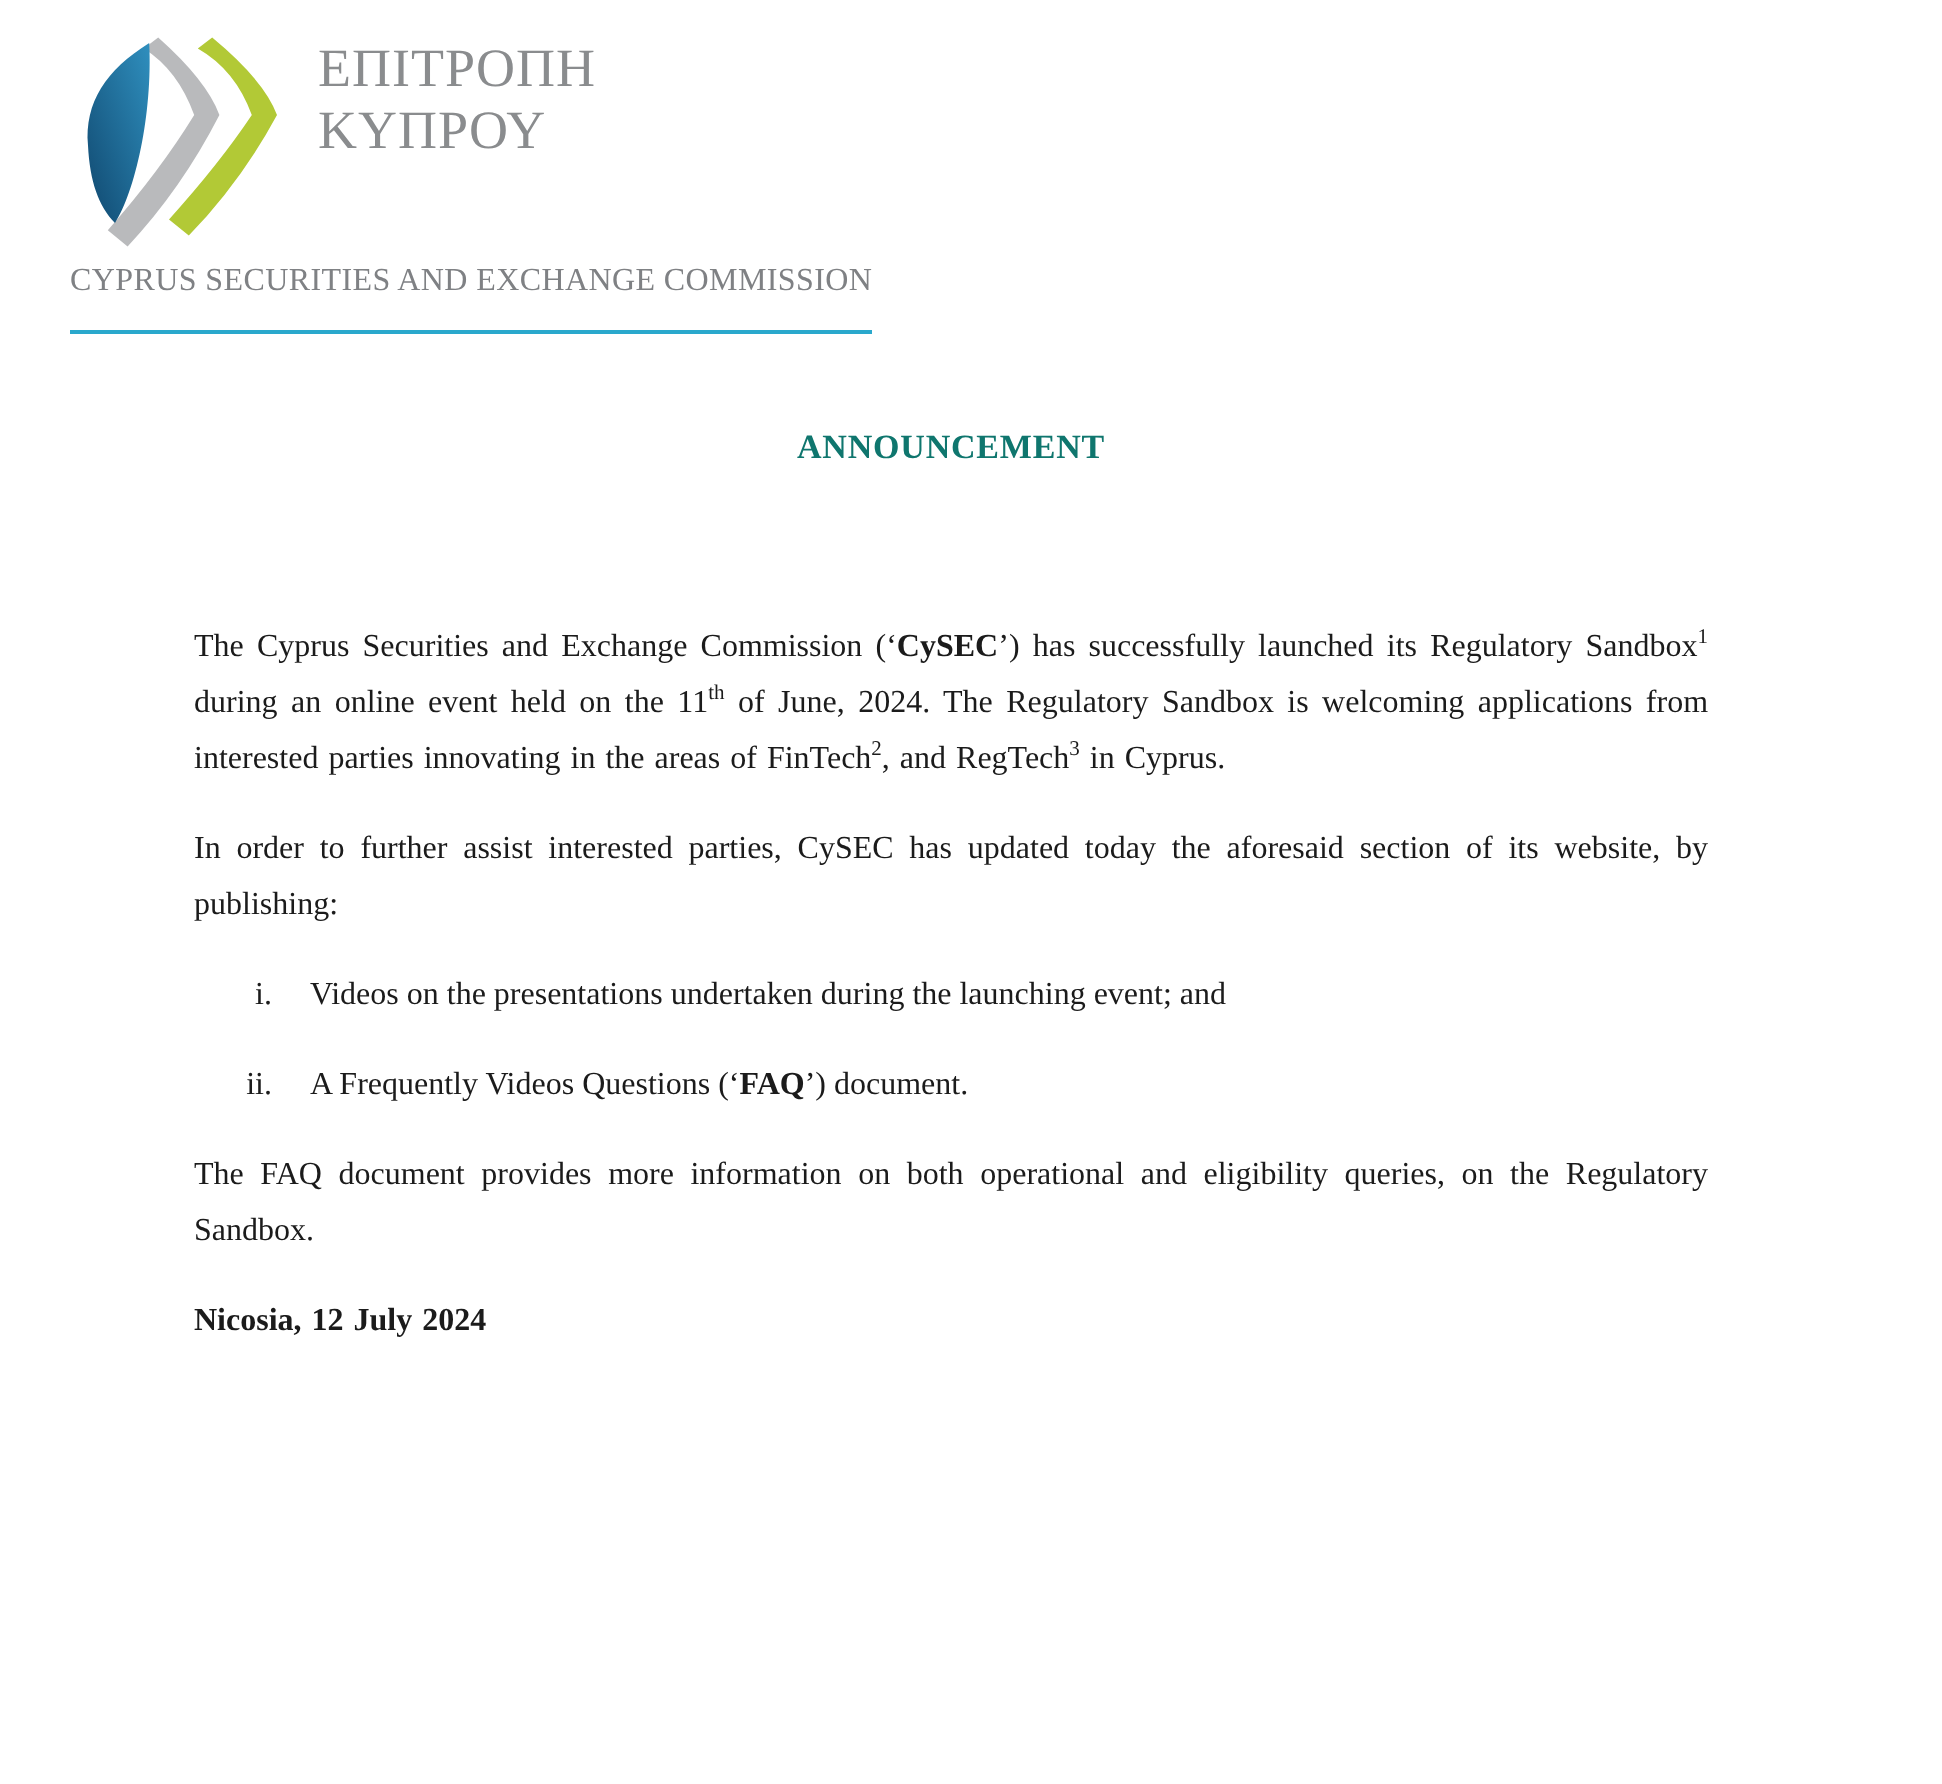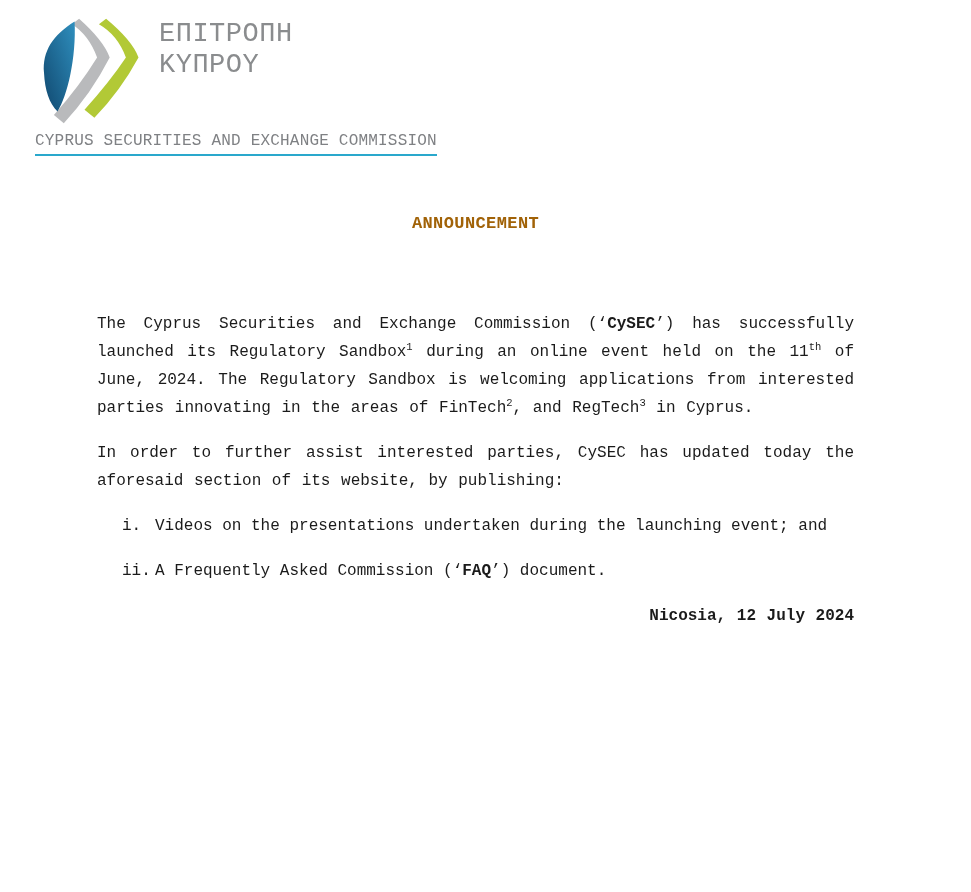--- a/index.html
+++ b/index.html
@@ -2,67 +2,67 @@
 <html><head>
 <meta charset="utf-8">
 <style>
   * { box-sizing: border-box; }
   html, body { margin: 0; padding: 0; background: #ffffff; }
   .page {
     position: relative;
     width: 971px;
     height: 892px;
     background: #ffffff;
-    font-family: Liberation Mono, monospace;
+    font-family: Liberation Serif, serif;
     overflow: hidden;
   }
 
   
   .logo-block { position: absolute; top: 14px; left: 35px; }
   .logo-row { display: flex; gap: 16px; align-items: flex-start; }
   .logo-mark { width: 108px; height: 114px; flex: none; }
   .logo-greek {
     color: #8a8c8e;
     font-size: 27px;
     line-height: 31px;
     letter-spacing: 0.5px;
     margin-top: 5px;
     white-space: nowrap;
   }
   .logo-caption {
     display: inline-block;
     margin-top: 4px;
-    padding-bottom: 4px;
+    padding-bottom: 15px;
     color: #7f8184;
     font-size: 16px;
     letter-spacing: 0.2px;
     white-space: nowrap;
     border-bottom: 2px solid #2aa8cc;
   }
 
   
   .content { position: absolute; top: 213px; left: 97px; width: 757px; }
   .doc-title {
     margin: 0 0 75px 0;
     font-size: 17px;
     line-height: 22px;
     font-weight: 700;
     letter-spacing: 0.4px;
     text-align: center;
-    color: #a16207;
+    color: #0f766e;
   }
   .para {
     margin: 0 0 17px 0;
     font-size: 16px;
     line-height: 28px;
     color: #1b1b1b;
     text-align: justify;
     word-spacing: 1px;
   }
-  .para.signature { font-weight: 700; text-align: right; }
+  .para.signature { font-weight: 700; text-align: left; }
   .b { font-weight: 700; }
   sup { font-size: 10.5px; line-height: 0; vertical-align: super; }
   .doc-link { text-decoration: underline; cursor: pointer; }
   .list-item {
     display: flex;
     margin: 0 0 17px 0;
     font-size: 16px;
     line-height: 28px;
     color: #1b1b1b;
   }
@@ -99,19 +99,20 @@
     <h1 class="doc-title">ANNOUNCEMENT</h1>
     <div id="doc-body">
         <p class="para"><span>The Cyprus Securities and Exchange Commission (‘</span><span class="b">CySEC</span><span>’) has successfully launched its Regulatory Sandbox</span><sup>1</sup><span> during an online event held on the 11</span><sup>th</sup><span> of June, 2024. The Regulatory Sandbox is welcoming applications from interested parties innovating in the areas of FinTech</span><sup>2</sup><span>, and RegTech</span><sup>3</sup><span> in Cyprus.</span></p>
         <p class="para"><span>In order to further assist interested parties, CySEC has updated today the aforesaid section of its website, by publishing:</span></p>
         <div class="list-item">
           <span class="list-marker">i.</span>
           <span class="list-text"><span>Videos on the presentations undertaken during the launching event; and</span></span>
         </div>
         <div class="list-item">
           <span class="list-marker">ii.</span>
-          <span class="list-text"><span>A Frequently Asked Commission (‘</span><span class="b">FAQ</span><span>’) document.</span></span>
+          <span class="list-text"><span>A Frequently Videos Questions (‘</span><span class="b">FAQ</span><span>’) document.</span></span>
         </div>
+        <p class="para"><span>The FAQ document provides more information on both operational and eligibility queries, on the Regulatory Sandbox.</span></p>
         <p class="para signature"><span class="b">Nicosia, 12 July 2024</span></p>
       </div>
   </main>
 
 </div>
 
 </body></html>

